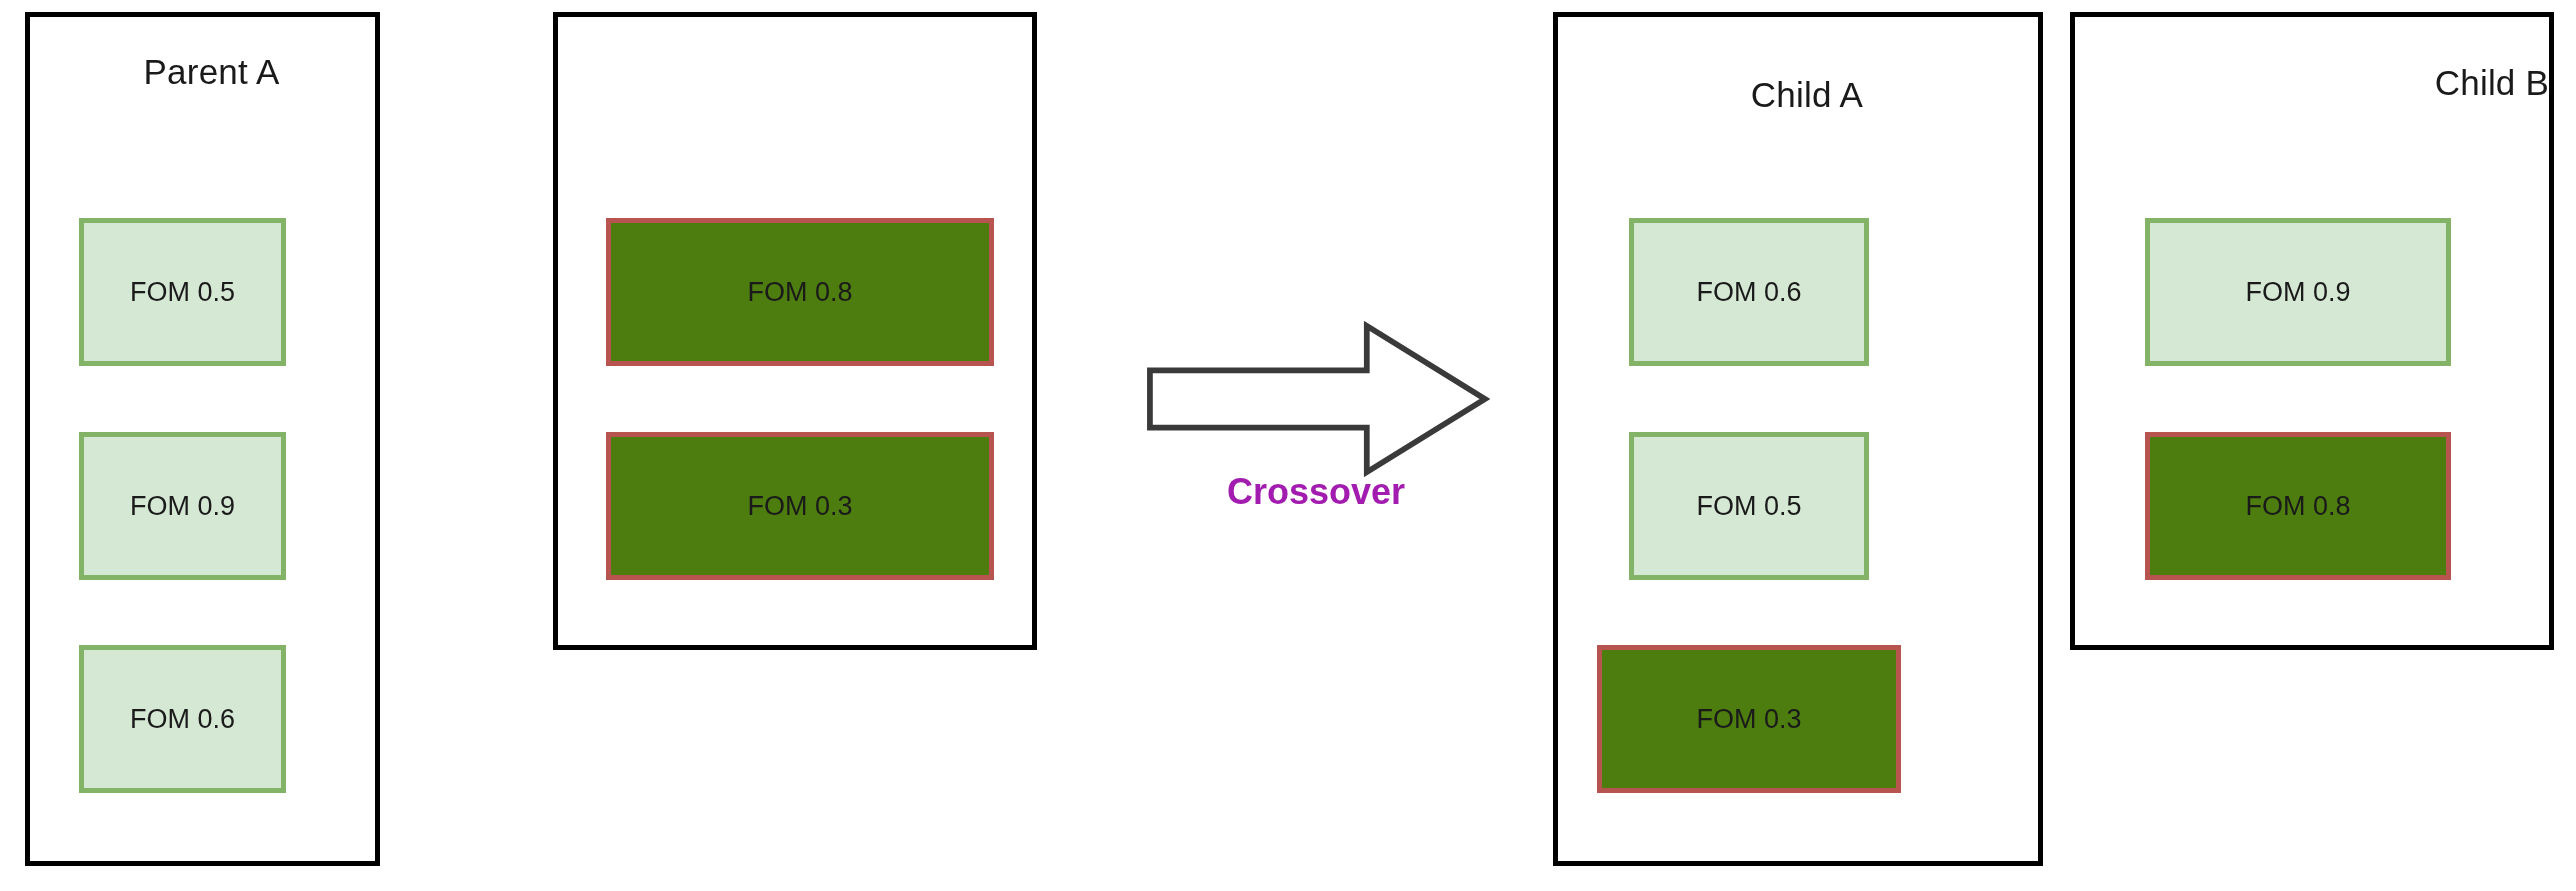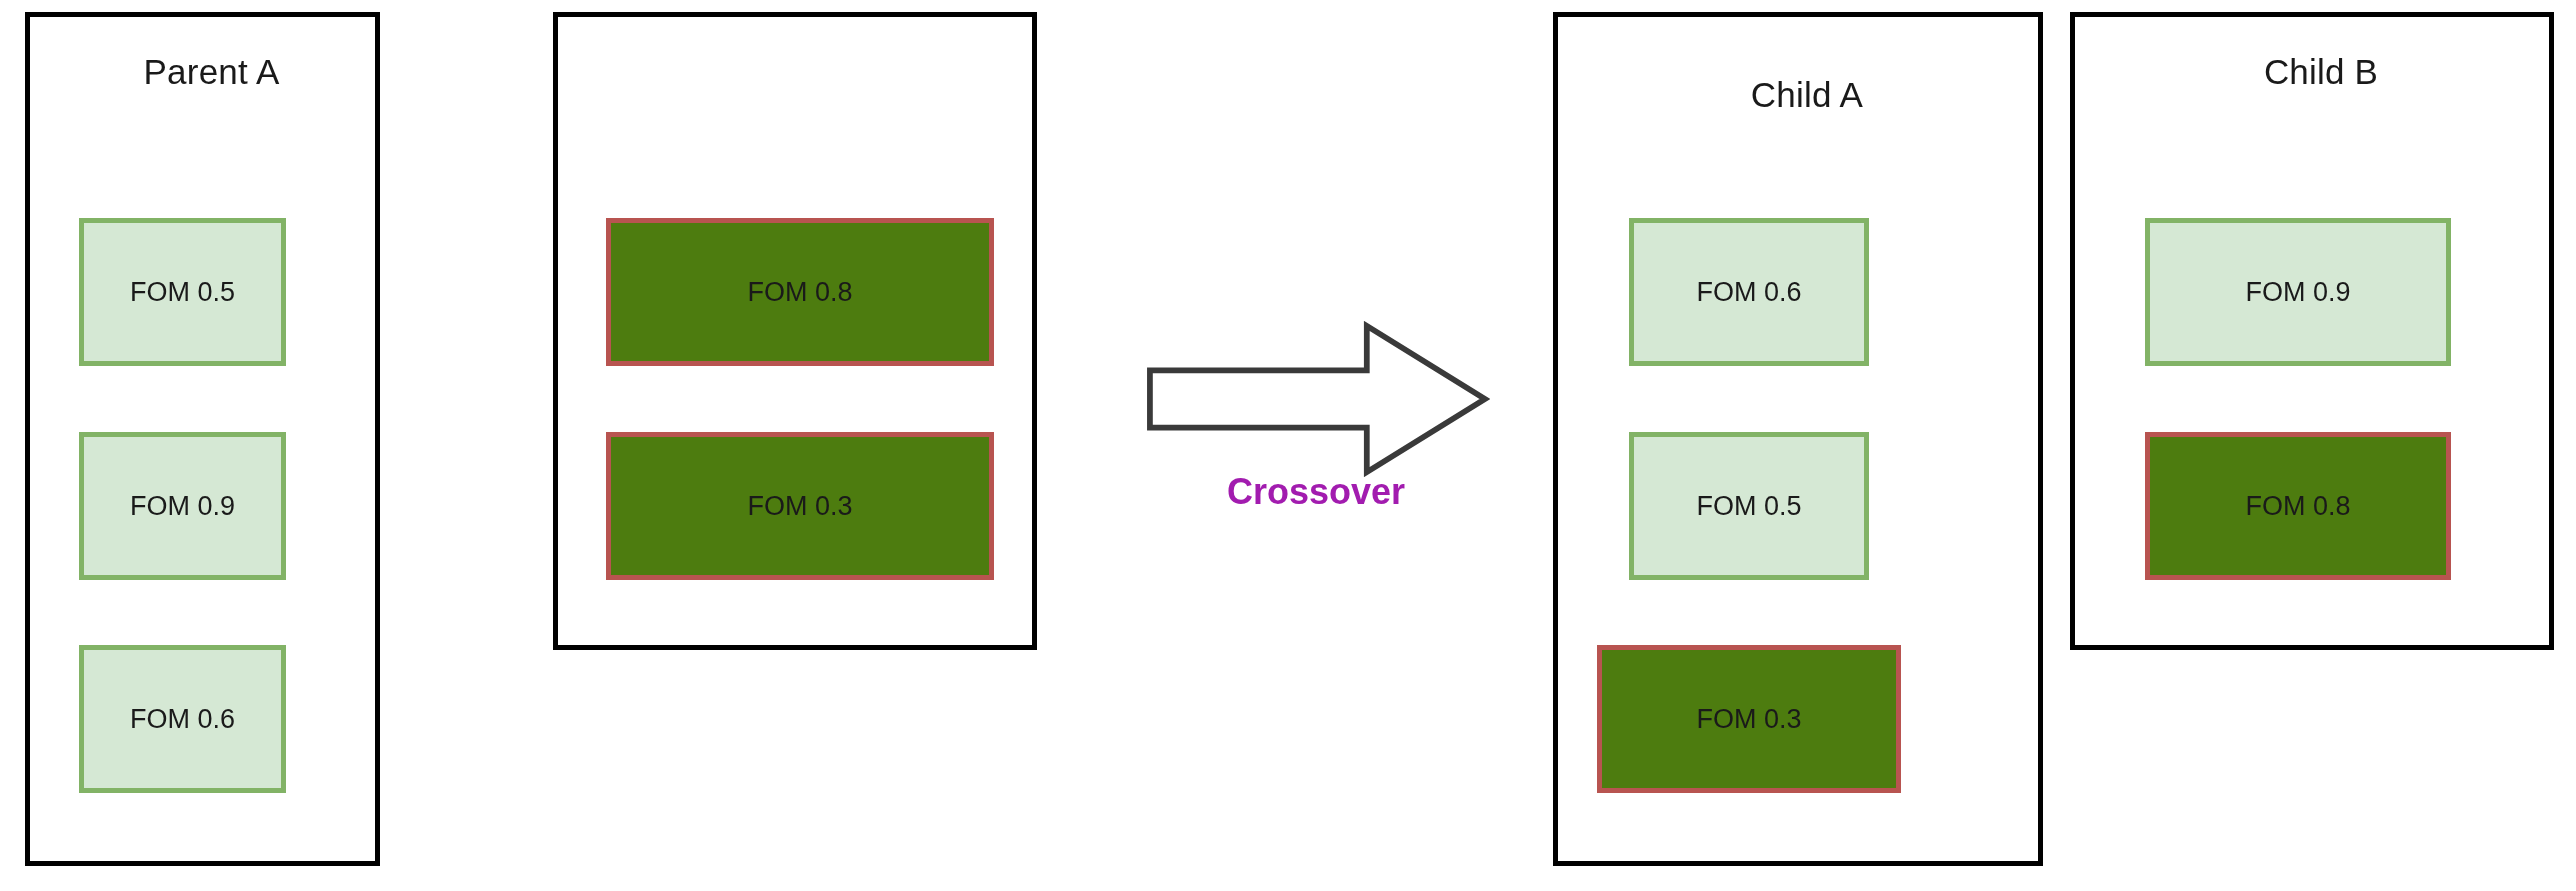--- a/index.html
+++ b/index.html
@@ -139,21 +139,21 @@
     <div class="chip good" style="left:71px; top:415px; width:240px; height:148px;">
       <span>FOM 0.5</span>
     </div>
 
     <div class="chip bad" style="left:39px; top:628px; width:304px; height:148px;">
       <span>FOM 0.3</span>
     </div>
   </div>
 
   <div class="group-box" id="box-child-b" style="left:2070px; top:11.5px; width:484px; height:638px;">
-    <div class="group-title" style="top:35px;">Child B</div>
+    <div class="group-title" style="top:46px;text-align:right;">Child B</div>
 
     <div class="chip good" style="left:70px; top:201px; width:306px; height:148px;">
       <span>FOM 0.9</span>
     </div>
 
     <div class="chip bad" style="left:70px; top:415px; width:306px; height:148px;">
       <span>FOM 0.8</span>
     </div>
   </div>
 

